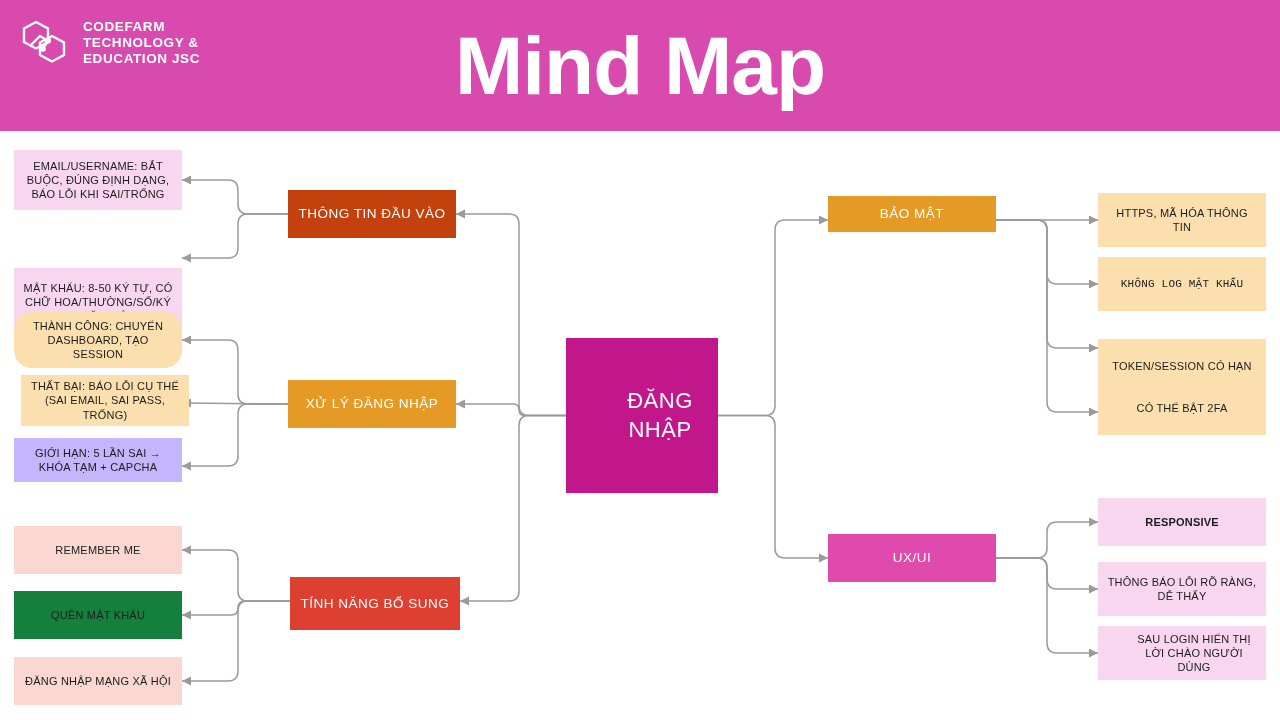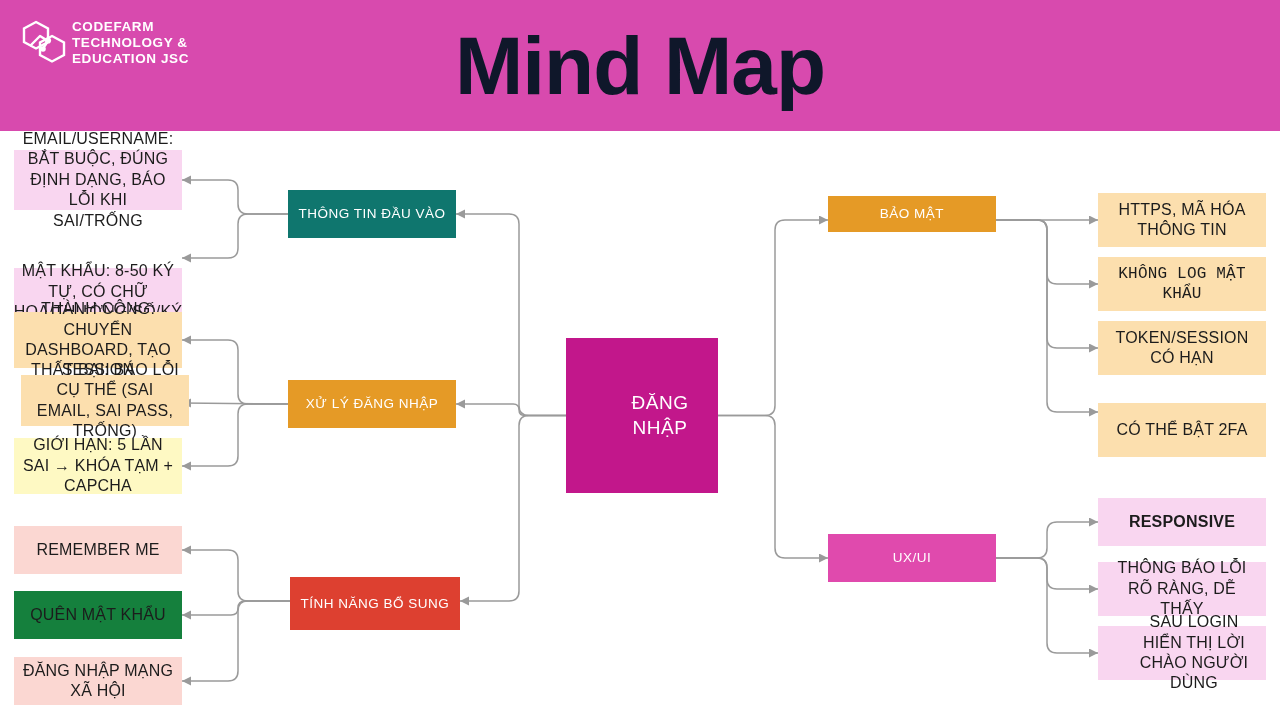--- a/index.html
+++ b/index.html
@@ -12,55 +12,55 @@
   }
   #page { position: relative; width: 1280px; height: 720px; background: #ffffff; }
 
   
   .header {
     position: absolute; left: 0; top: 0; width: 1280px; height: 131px;
     background: #d84aae;
   }
   .brand {
     position: absolute; left: 18px; top: 16px;
-    display: flex; align-items: center; 
+    display: flex; align-items: center; gap: 11px;
   }
   .brand-mark { width: 54px; height: 54px; flex: 0 0 54px; }
   .brand-text {
     color: #ffffff; font-size: 13.5px; font-weight: bold;
     letter-spacing: 0.6px; line-height: 16px; text-transform: uppercase;
     white-space: pre-line;
   }
   .page-title {
     position: absolute; left: 0; top: 0; width: 1280px; height: 131px;
     display: flex; align-items: center; justify-content: center;
-    color: #0f172a; font-size: 82px; font-weight: bold; letter-spacing: -1px;
+    color: #ffffff; font-size: 82px; font-weight: bold; letter-spacing: -1px;
     line-height: 1;
   }
 
   
   .canvas { position: absolute; left: 0; top: 131px; width: 1280px; height: 589px; }
   .wires { position: absolute; left: 0; top: 0; width: 1280px; height: 589px; }
 
   
   .node {
     position: absolute;
     display: flex; align-items: center; justify-content: center;
     text-align: center;
     text-transform: uppercase;
     padding: 4px 8px;
     line-height: 1.28;
   }
   .node-root {
-    color: #ffffff; font-size: 19px; letter-spacing: 0.5px;
+    color: #ffffff; font-size: 22px; letter-spacing: 0.5px;
     background: #c2178b;
     padding-left: 44px;
   }
   .node-branch { color: #ffffff; font-size: 13.5px; letter-spacing: 0.5px; }
-  .node-leaf { color: #1c1c1c; font-size: 16px; letter-spacing: 0.2px; }
+  .node-leaf { color: #1c1c1c; font-size: 11px; letter-spacing: 0.2px; }
 </style>
 </head>
 <body>
 
 <div id="page">
 
   <div class="header">
     <div class="brand">
       <span class="brand-mark">
         <svg width="54" height="54" viewBox="0 0 54 54" fill="none">
@@ -103,36 +103,36 @@
           <path d="M 996 89 L 1037 89 Q 1047 89 1047 99 L 1047 207 Q 1047 217 1057 217 L 1098 217" marker-end="url(#ah)"></path>
           <path d="M 996 89 L 1037 89 Q 1047 89 1047 99 L 1047 271 Q 1047 281 1057 281 L 1098 281" marker-end="url(#ah)"></path>
           <path d="M 718 284.5 L 765 284.5 Q 775 284.5 775 294.5 L 775 417 Q 775 427 785 427 L 828 427" marker-end="url(#ah)"></path>
           <path d="M 996 427 L 1037 427 Q 1047 427 1047 417 L 1047 401 Q 1047 391 1057 391 L 1098 391" marker-end="url(#ah)"></path>
           <path d="M 996 427 L 1037 427 Q 1047 427 1047 437 L 1047 448 Q 1047 458 1057 458 L 1098 458" marker-end="url(#ah)"></path>
           <path d="M 996 427 L 1037 427 Q 1047 427 1047 437 L 1047 512 Q 1047 522 1057 522 L 1098 522" marker-end="url(#ah)"></path>
         </g>
     </svg>
     <div id="nodes">
         <div class="node node-root" style="left: 566px; top: 207px; width: 152px; height: 155px; background: rgb(194, 23, 139);">ĐĂNG NHẬP</div>
-        <div class="node node-branch" style="left: 288px; top: 59px; width: 168px; height: 48px; background: #0f766e;">THÔNG TIN ĐẦU VÀO</div>
+        <div class="node node-branch" style="left: 288px; top: 59px; width: 168px; height: 48px; background: #c2410c;">THÔNG TIN ĐẦU VÀO</div>
         <div class="node node-leaf" style="left: 14px; top: 19px; width: 168px; height: 60px; background: rgb(249, 214, 240);">EMAIL/USERNAME: BẮT BUỘC, ĐÚNG ĐỊNH DẠNG, BÁO LỖI KHI SAI/TRỐNG</div>
         <div class="node node-leaf" style="left: 14px; top: 93px; width: 168px; height: 68px; background: rgb(249, 214, 240); margin-top: 44px;">MẬT KHẨU: 8-50 KÝ TỰ, CÓ CHỮ HOA/THƯỜNG/SỐ/KÝ TỰ ĐẶC BIỆT</div>
         <div class="node node-branch" style="left: 288px; top: 249px; width: 168px; height: 48px; background: rgb(229, 154, 38);">XỬ LÝ ĐĂNG NHẬP</div>
-        <div class="node node-leaf" style="left: 14px; top: 181px; width: 168px; height: 56px; background: rgb(252, 223, 174);">THÀNH CÔNG: CHUYỂN DASHBOARD, TẠO SESSION</div>
+        <div class="node node-leaf" style="left: 14px; top: 181px; width: 168px; height: 56px; background: rgb(252, 223, 174); border-radius: 18px;">THÀNH CÔNG: CHUYỂN DASHBOARD, TẠO SESSION</div>
         <div class="node node-leaf" style="left: 21px; top: 244px; width: 168px; height: 51px; background: rgb(252, 223, 174);">THẤT BẠI: BÁO LỖI CỤ THỂ (SAI EMAIL, SAI PASS, TRỐNG)</div>
-        <div class="node node-leaf" style="left: 14px; top: 307px; width: 168px; height: 56px; background: #fef9c3;">GIỚI HẠN: 5 LẦN SAI → KHÓA TẠM + CAPCHA</div>
+        <div class="node node-leaf" style="left: 14px; top: 307px; width: 168px; height: 44px; background: #c4b5fd;">GIỚI HẠN: 5 LẦN SAI → KHÓA TẠM + CAPCHA</div>
         <div class="node node-branch" style="left: 290px; top: 446px; width: 170px; height: 53px; background: rgb(221, 64, 48);">TÍNH NĂNG BỔ SUNG</div>
         <div class="node node-leaf" style="left: 14px; top: 395px; width: 168px; height: 48px; background: rgb(251, 215, 210);">REMEMBER ME</div>
         <div class="node node-leaf" style="left: 14px; top: 460px; width: 168px; height: 48px; background: #15803d;">QUÊN MẬT KHẨU</div>
         <div class="node node-leaf" style="left: 14px; top: 526px; width: 168px; height: 48px; background: rgb(251, 215, 210);">ĐĂNG NHẬP MẠNG XÃ HỘI</div>
         <div class="node node-branch" style="left: 828px; top: 65px; width: 168px; height: 36px; background: rgb(229, 154, 38); text-align: center;">BẢO MẬT</div>
         <div class="node node-leaf" style="left: 1098px; top: 62px; width: 168px; height: 54px; background: rgb(252, 223, 174);">HTTPS, MÃ HÓA THÔNG TIN</div>
         <div class="node node-leaf" style="left: 1098px; top: 126px; width: 168px; height: 54px; background: rgb(252, 223, 174); font-family: Liberation Mono, monospace;">KHÔNG LOG MẬT KHẨU</div>
-        <div class="node node-leaf" style="left: 1098px; top: 190px; width: 168px; height: 54px; background: rgb(252, 223, 174);">TOKEN/SESSION CÓ HẠN</div>
-        <div class="node node-leaf" style="left: 1098px; top: 272px; width: 168px; height: 54px; background: rgb(252, 223, 174);">CÓ THỂ BẬT 2FA</div>
+        <div class="node node-leaf" style="left: 1098px; top: 208px; width: 168px; height: 54px; background: rgb(252, 223, 174);">TOKEN/SESSION CÓ HẠN</div>
+        <div class="node node-leaf" style="left: 1098px; top: 250px; width: 168px; height: 54px; background: rgb(252, 223, 174);">CÓ THỂ BẬT 2FA</div>
         <div class="node node-branch" style="left: 828px; top: 403px; width: 168px; height: 48px; background: rgb(224, 74, 173);">UX/UI</div>
         <div class="node node-leaf" style="left: 1098px; top: 367px; width: 168px; height: 48px; background: rgb(249, 214, 240); font-weight: bold;">RESPONSIVE</div>
         <div class="node node-leaf" style="left: 1098px; top: 431px; width: 168px; height: 54px; background: rgb(249, 214, 240);">THÔNG BÁO LỖI RÕ RÀNG, DỄ THẤY</div>
         <div class="node node-leaf" style="left: 1098px; top: 495px; width: 168px; height: 54px; background: rgb(249, 214, 240); padding-left: 32px;">SAU LOGIN HIỂN THỊ LỜI CHÀO NGƯỜI DÙNG</div>
       </div>
   </div>
 
 </div>
 
 </body></html>

